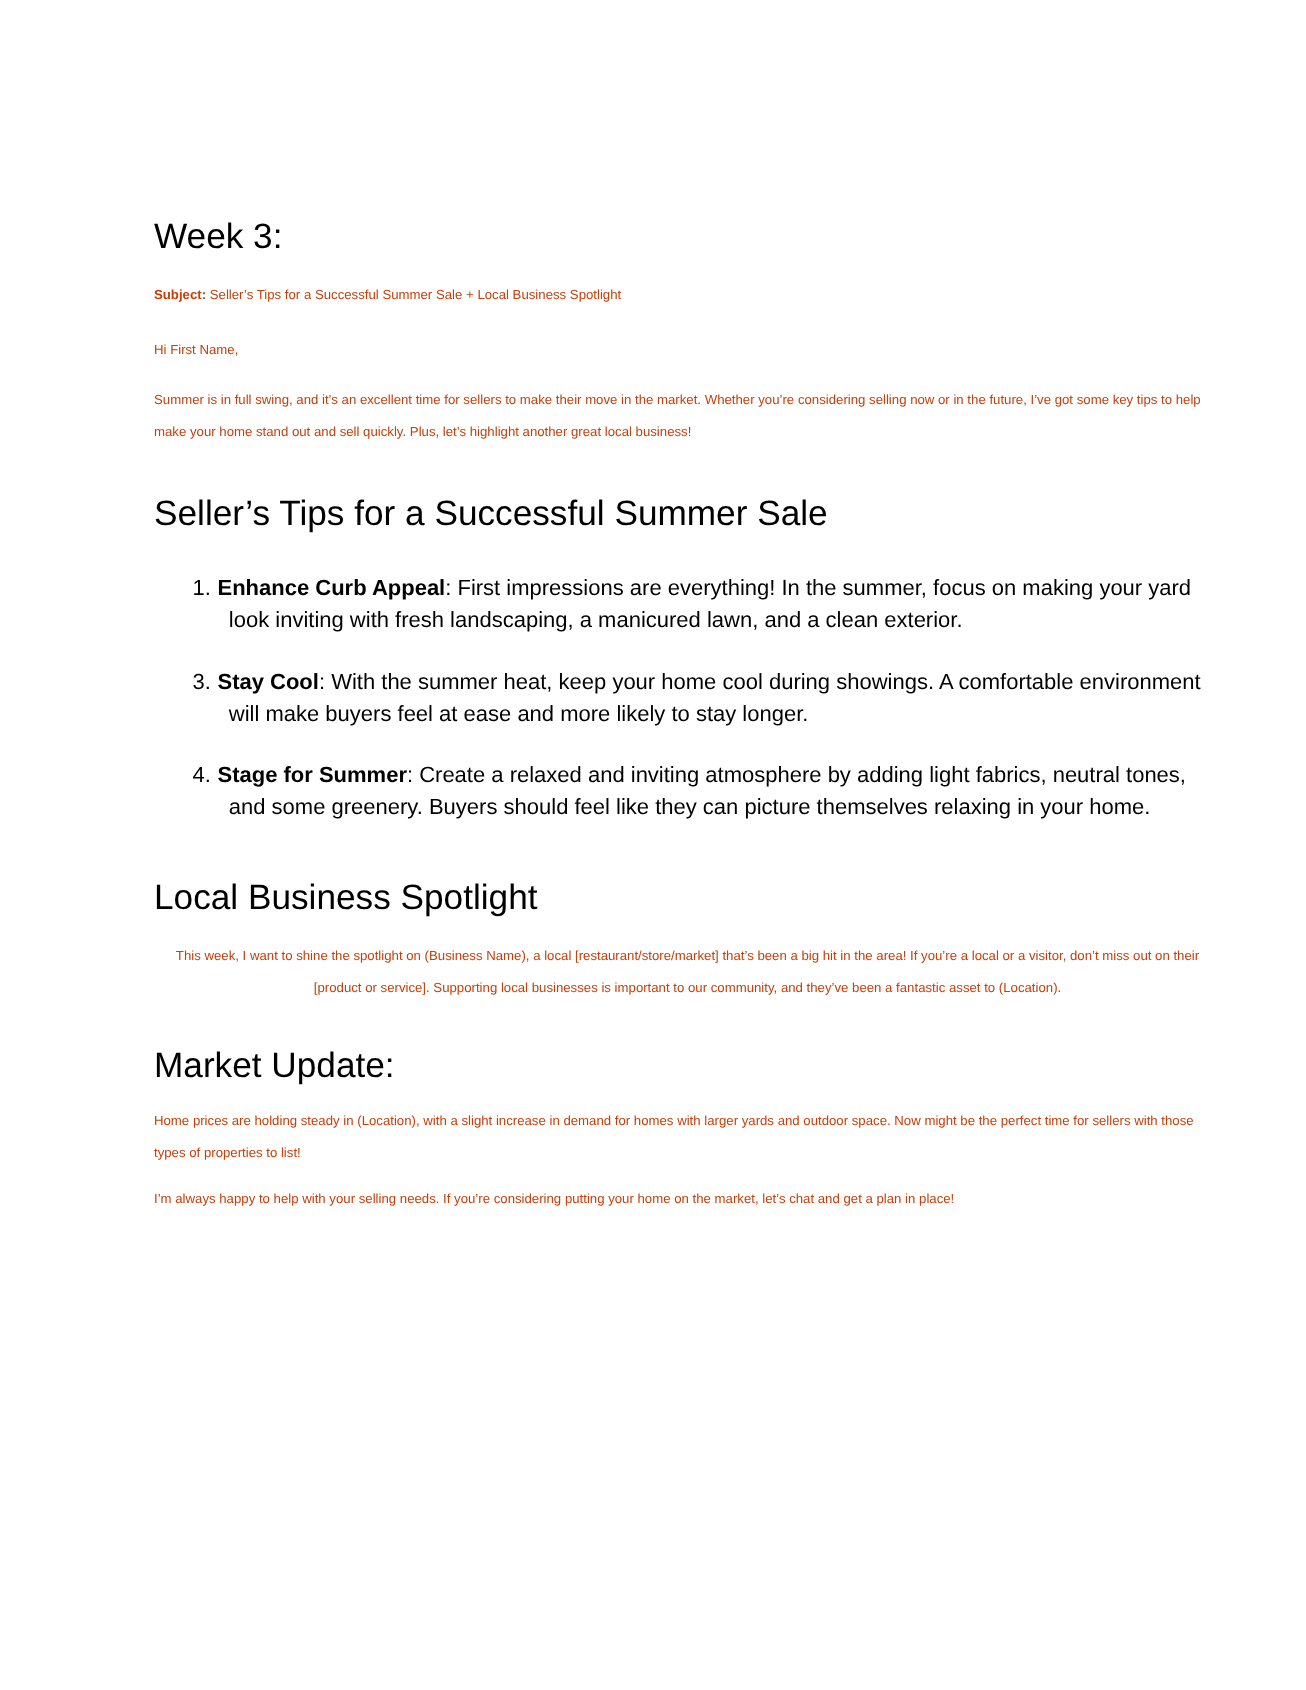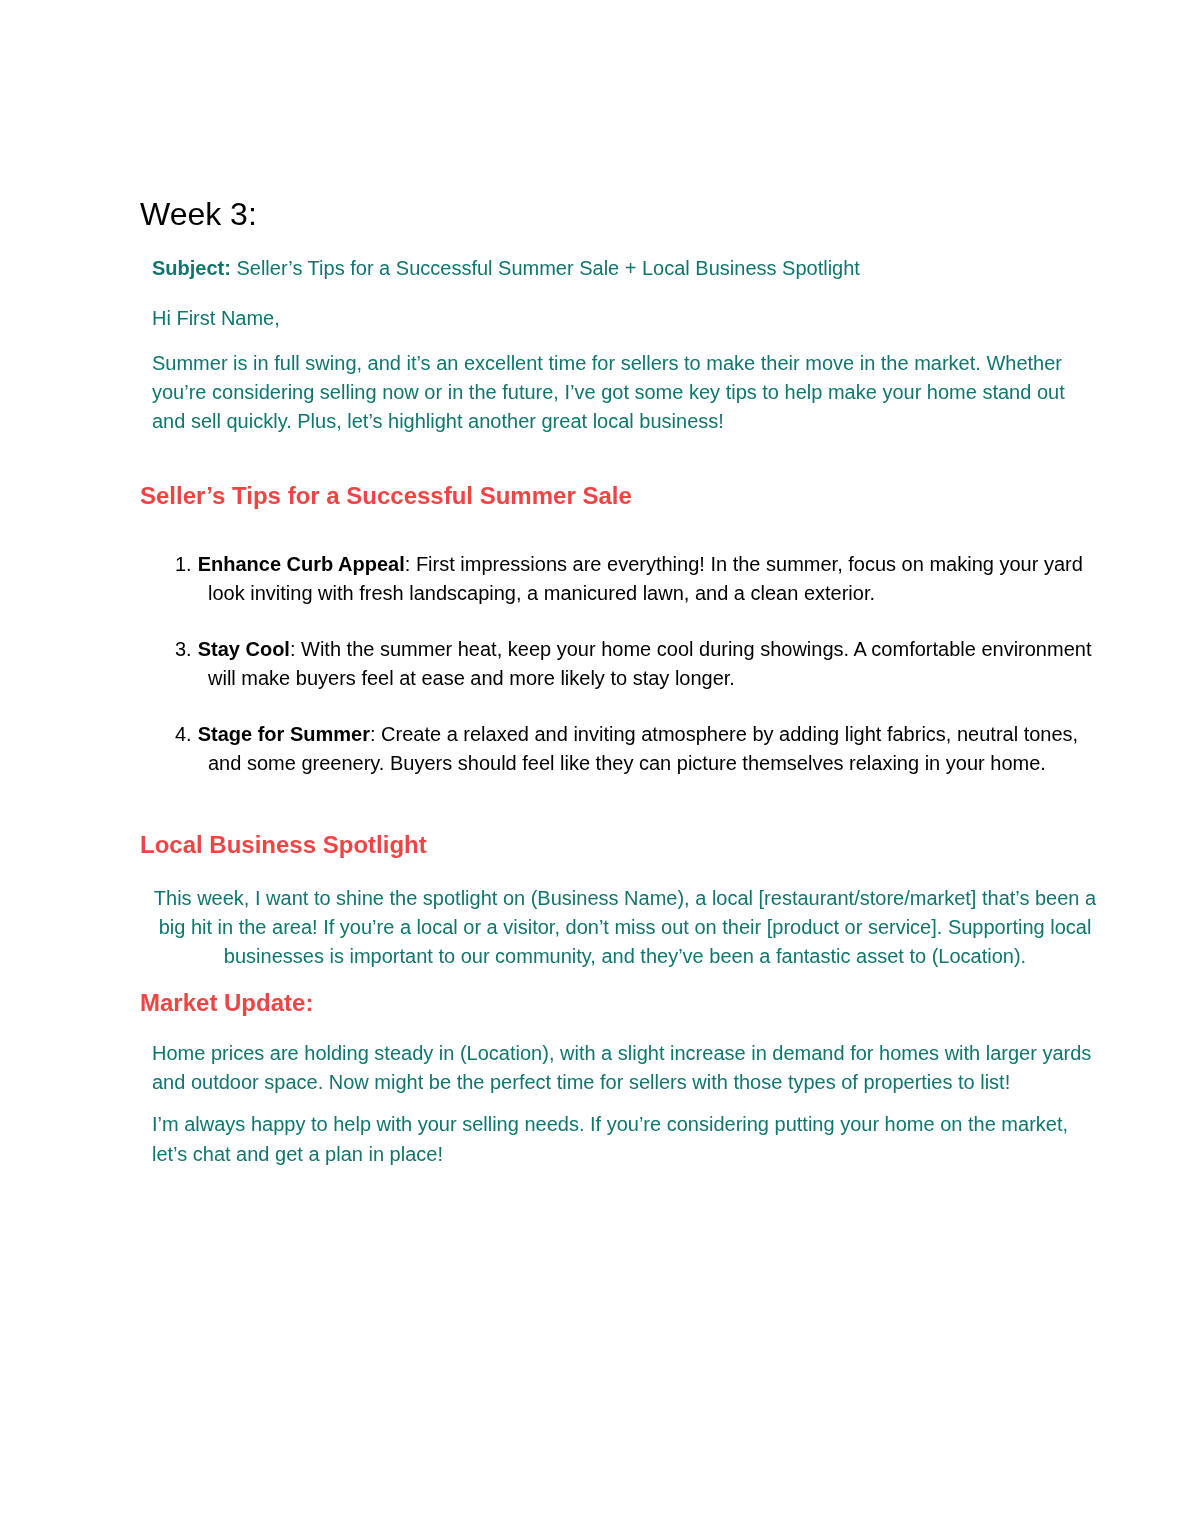--- a/index.html
+++ b/index.html
@@ -19,39 +19,39 @@
     overflow: hidden;
   }
   .week-title {
     margin: 0;
     font-size: 32px;
     line-height: 36px;
     font-weight: 400;
     color: #000000;
   }
   .body-text {
-    margin: 12px;
-    font-size: 20px;
+    margin: 0;
+    font-size: 12px;
     line-height: 29px;
     font-weight: 400;
-    color: #0f766e;
+    color: #c2410c;
   }
   .subject-line   { margin-top: 22px; }
   .greeting       { margin-top: 21px; }
   .intro          { margin-top: 16px; }
   .section-heading {
     margin: 0;
-    font-size: 24px;
+    font-size: 32px;
     line-height: 29px;
-    font-weight: 700;
-    color: #ef4444;
+    font-weight: 400;
+    color: #000000;
   }
   .tips-heading      { margin-top: 45px; }
   .spotlight-heading { margin-top: 52px; }
-  .market-heading    { margin-top: 17px; }
+  .market-heading    { margin-top: 41px; }
   .tip-list { margin-top: 40px; }
   .tip-item {
     margin: 0;
     font-size: 20px;
     line-height: 29px;
     padding-left: 68px;
     text-indent: -33px;
   }
   .tip-item + .tip-item { margin-top: 27px; }
   .tip-number { margin-right: 6px; }

